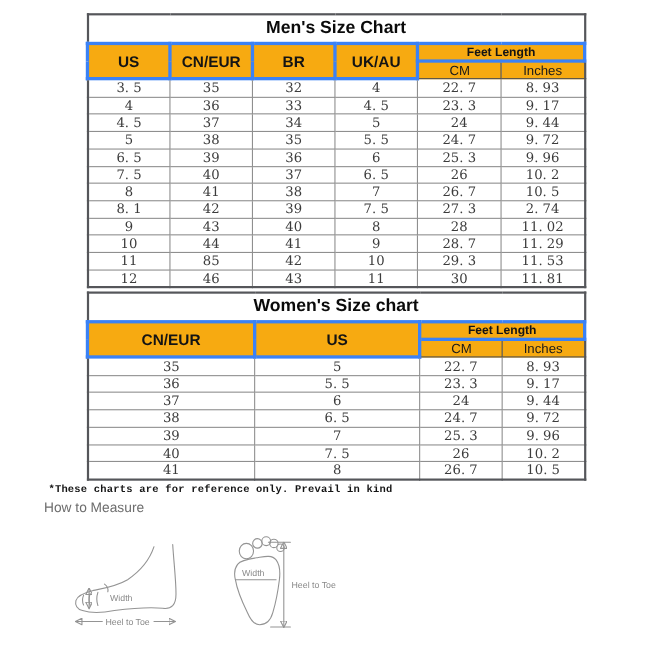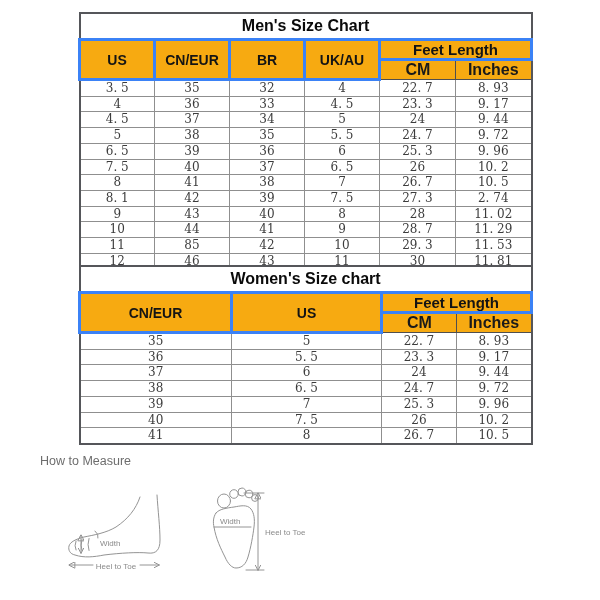--- a/index.html
+++ b/index.html
@@ -21,24 +21,24 @@
 
   .tbl-title {
     height:24px; background:#ffffff;
     font-weight:bold; font-size:16px; color:#0a0a0a;
     border:1px solid #6e6e6e;
   }
   tr.hdr th {
     background:#F7AA11; border:3px solid #3b82f6;
     font-weight:bold; font-size:14px; color:#141414; height:14px;
   }
-  tr.hdr th.feet { font-size:15px; height:13px; }
+  tr.hdr th.feet { font-size:11px; height:13px; }
   tr.sub th {
     background:#F7AA11; border:1px solid #4f4f4f;
-    font-weight:bold; font-size:16px; color:#1a1a1a; height:13px;
+    font-weight:normal; font-size:12px; color:#1a1a1a; height:13px;
   }
   .size-table tbody td {
     border:1px solid #8f8f8f;
     font-family:"DejaVu Serif", serif; font-size:12px; color:#3c3c3c;
     height:14.7px; line-height:14.7px;
   }
   #womens-table tbody td { height:14.6px; }
 
   
   .note {
@@ -259,20 +259,21 @@
         </tr>
         <tr>
           <td>41</td>
           <td>8</td>
           <td>26. 7</td>
           <td>10. 5</td>
         </tr>
       </tbody>
   </table>
 
+  <div class="note">*These charts are for reference only. Prevail in kind</div>
   <div class="howto-title">How to Measure</div>
 
   <svg class="diagram" width="300" height="100" viewBox="0 0 300 100">
     <defs>
       <marker id="ah-e" markerWidth="7" markerHeight="7" refX="5.5" refY="3" orient="auto" markerUnits="userSpaceOnUse">
         <path d="M0,0 L6,3 L0,6 Z" fill="#949494" stroke="none"></path>
       </marker>
       <marker id="ah-s" markerWidth="7" markerHeight="7" refX="0.5" refY="3" orient="auto" markerUnits="userSpaceOnUse">
         <path d="M6,0 L0,3 L6,6 Z" fill="#949494" stroke="none"></path>
       </marker>

